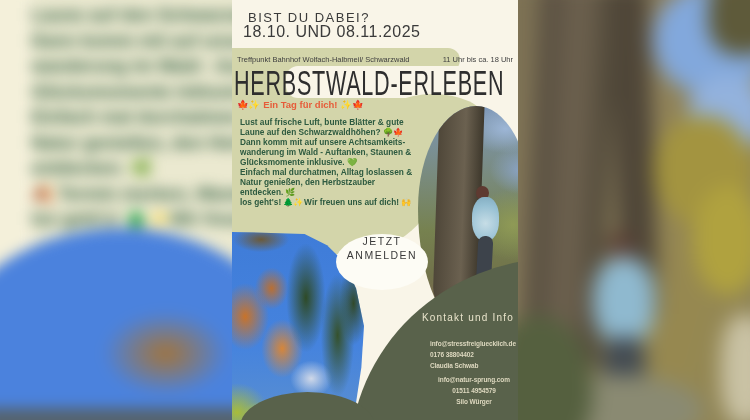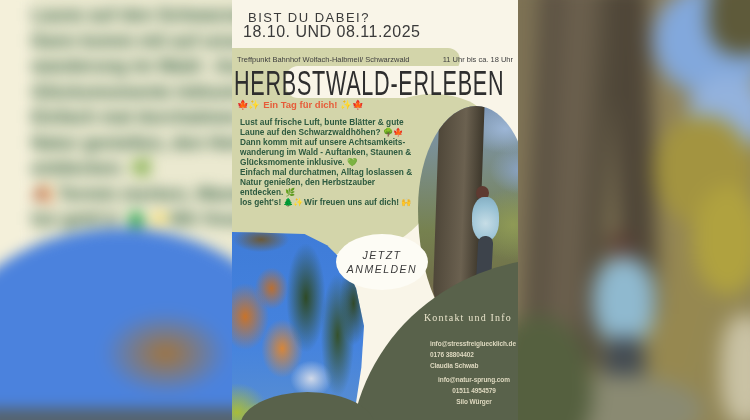--- a/index.html
+++ b/index.html
@@ -99,26 +99,26 @@
       radial-gradient(ellipse 28px 26px at 20% 100%,#c3d435 0%,rgba(195,212,53,0) 70%),
       linear-gradient(180deg,#3f7cd8 0%,#4583de 60%,#5a8fd0 100%);}
 
   
   .olive{background:#59624b;}
   #olive-main{left:118px;top:258px;width:420px;height:400px;border-radius:50%;}
   #olive-tip{left:8px;top:392px;width:135px;height:70px;border-radius:50%;}
 
   
   #cta{left:104px;top:234px;width:92px;height:56px;border-radius:50%;background:#fdfcf5;
-    display:flex;flex-direction:column;align-items:center;justify-content:center;cursor:pointer;font-style:italic;}
+    display:flex;flex-direction:column;align-items:center;justify-content:flex-start;cursor:pointer;}
   #cta div{font-size:10.5px;letter-spacing:1.5px;color:#3a3a3a;line-height:14px;}
 
   
   #contact-heading{left:186px;top:312px;width:100px;text-align:center;font-size:10px;
-    letter-spacing:1.2px;color:#e9e4cb;font-family:Liberation Serif, serif;}
+    letter-spacing:1.2px;color:#e9e4cb;}
   .cblock{font-size:6.5px;font-weight:bold;color:#ddd8bf;line-height:11px;letter-spacing:-0.1px;}
   #contact-block1{left:198px;top:338px;width:88px;text-align:left;}
   #contact-block2{left:198px;top:374px;width:88px;text-align:center;}
 </style>
 </head>
 <body>
 
 <div id="canvas">
 
   <div id="left-panel" class="abs">

